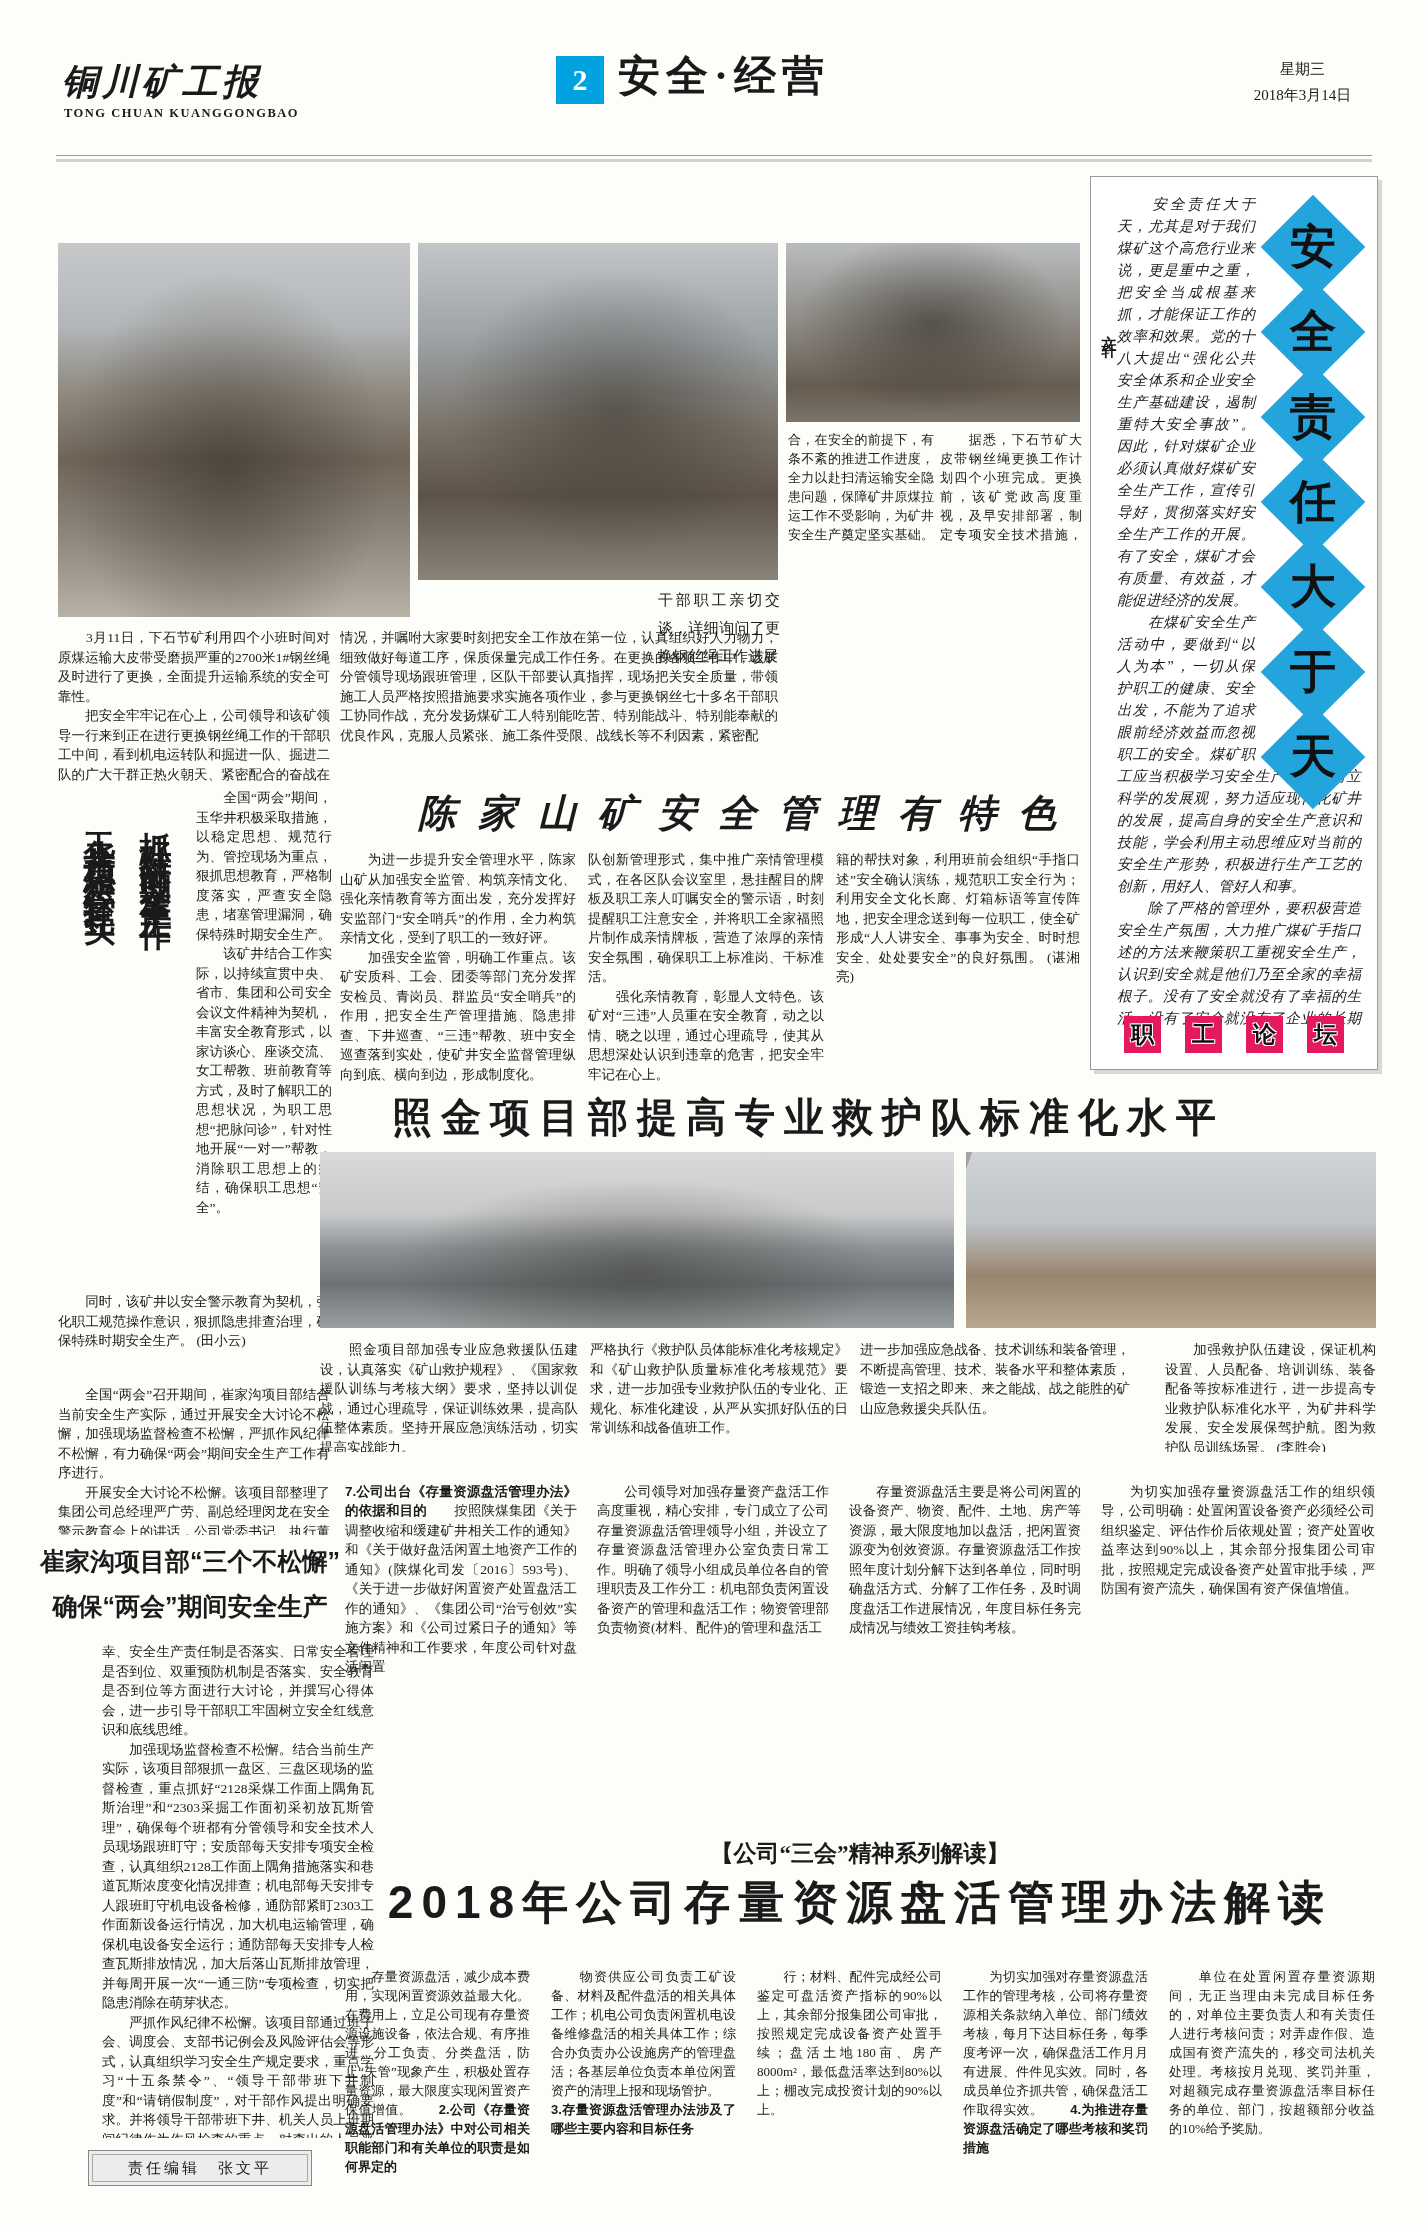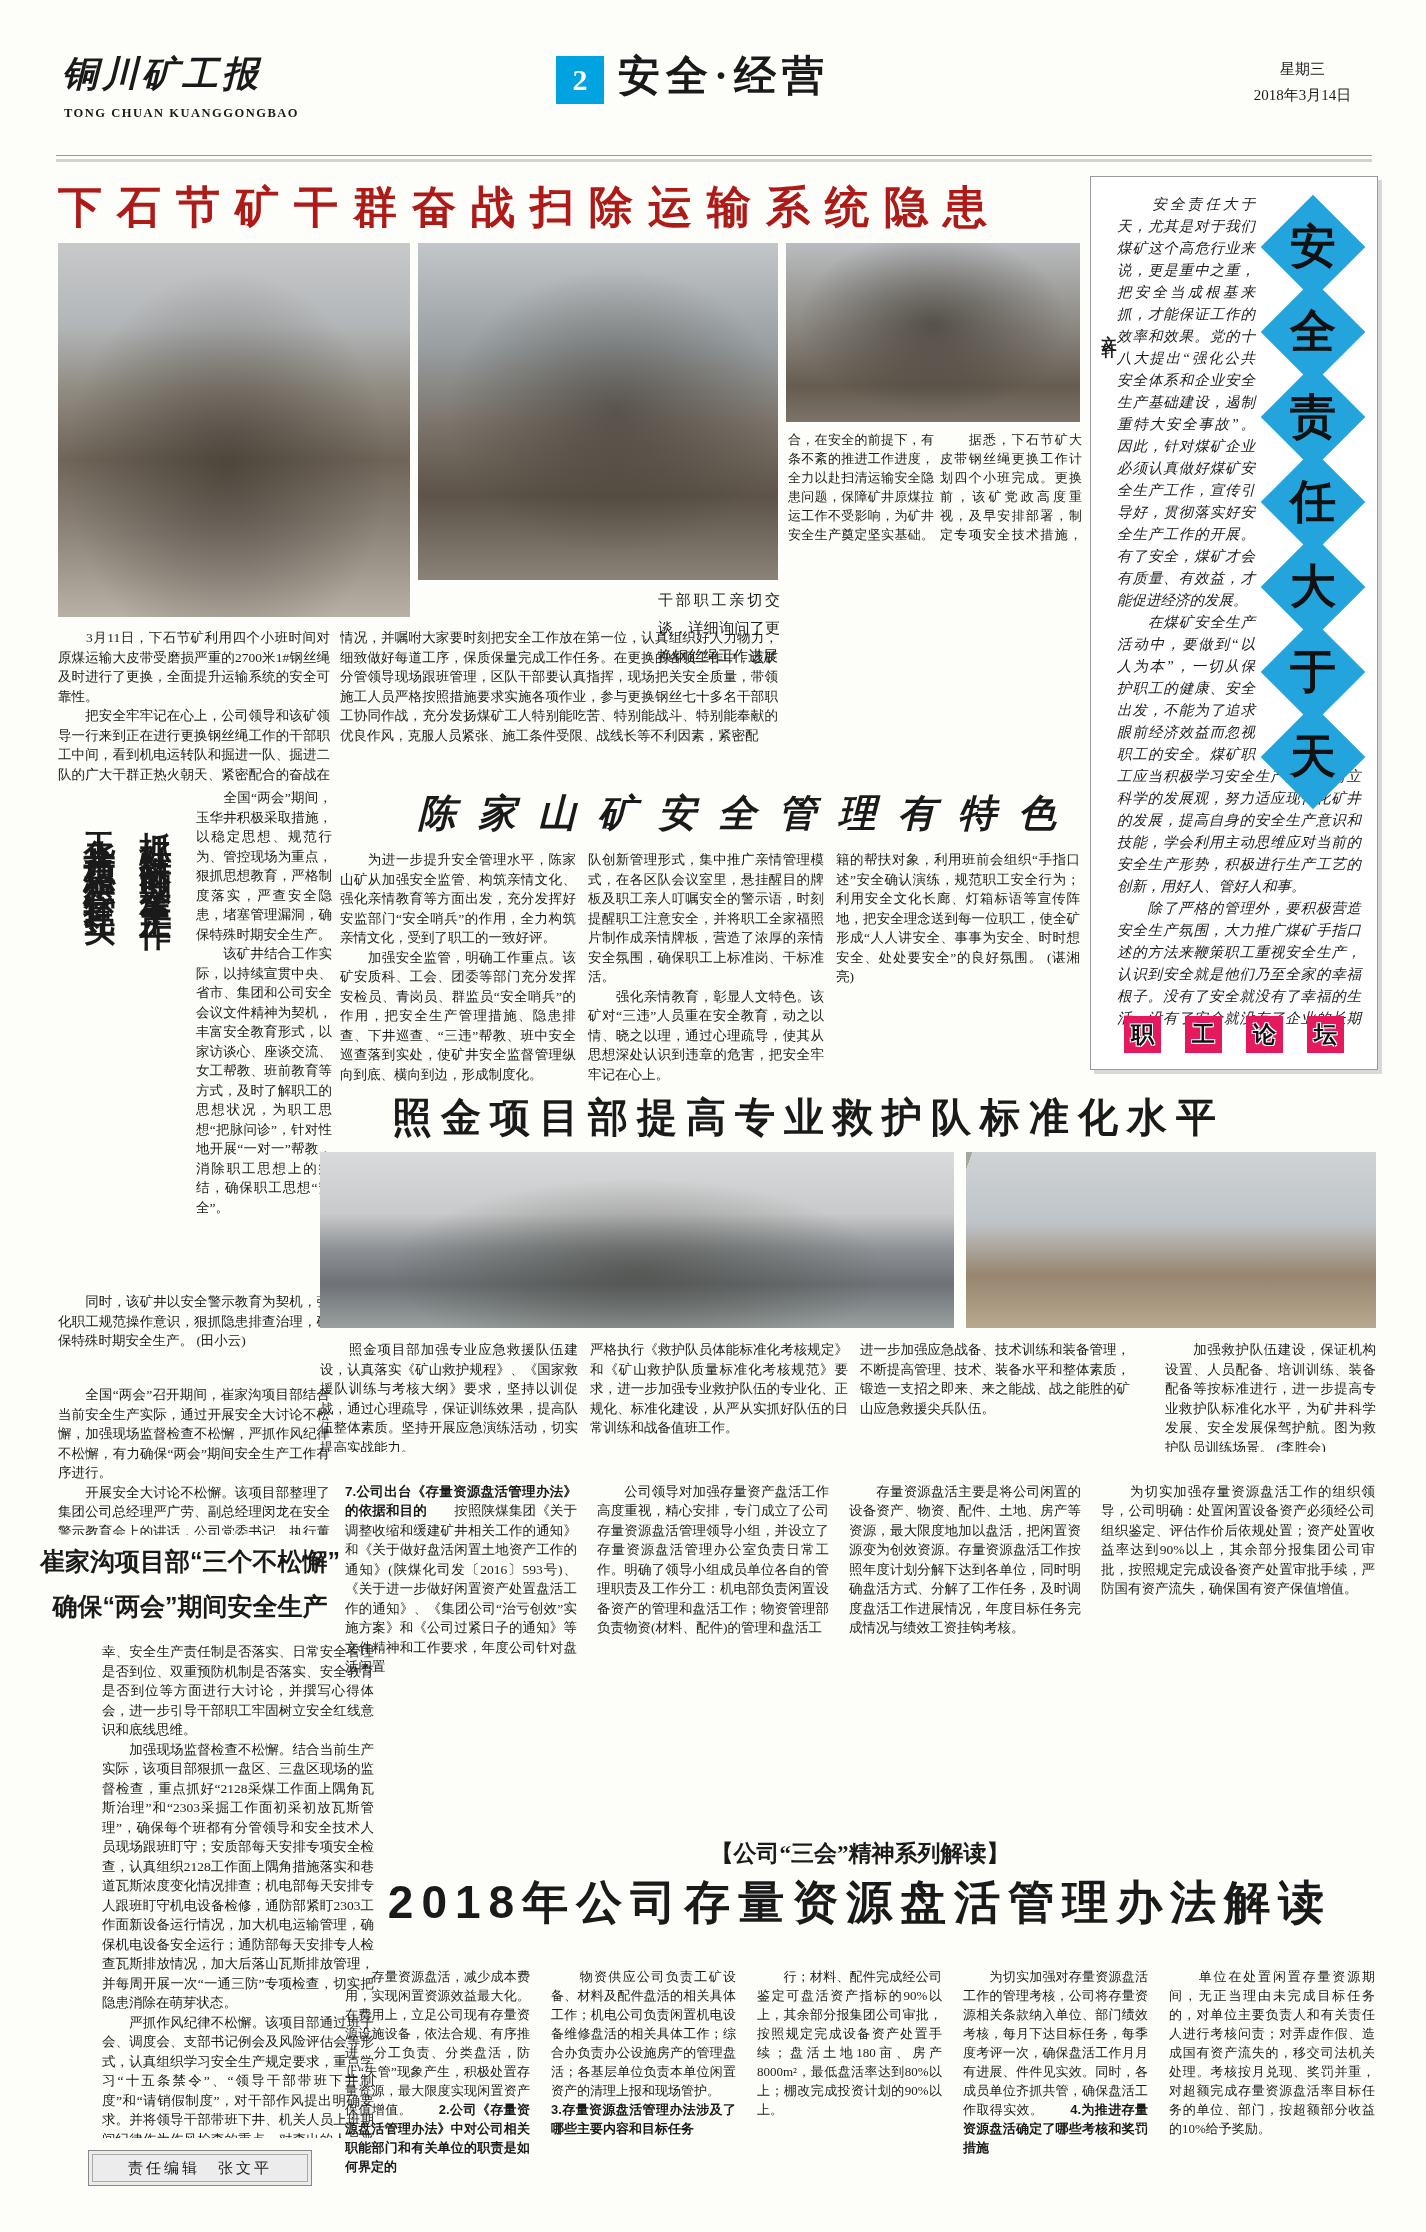--- a/index.html
+++ b/index.html
@@ -47,30 +47,29 @@
             text-shadow:-1px -1px 0 #fff,1px -1px 0 #fff,-1px 1px 0 #fff,1px 1px 0 #fff;}
   .jt b{font-family:"Liberation Sans","DejaVu Sans",sans-serif;font-weight:bold;}
   .editor-box{border:1px solid #888;background:#ececec;box-shadow:inset 0 0 0 3px #ececec,inset 0 0 0 4px #aaa;
               display:flex;align-items:center;justify-content:center;font-size:15px;letter-spacing:3px;}
 </style>
 </head>
 <body>
 
 <div id="page">
 
-  <div class="abs masthead" style="left:62px;top:50px;">铜川矿工报</div>
+  <div class="abs masthead" style="left:62px;top:58px;">铜川矿工报</div>
   <div class="abs pinyin" style="left:64px;top:106px;">TONG CHUAN KUANGGONGBAO</div>
   <div class="abs pgnum" style="left:556px;top:56px;width:48px;height:48px;background:#00a3e0;">2</div>
   <div class="abs section-title" style="left:618px;top:48px;">安全·经营</div>
   <div class="abs date-line" style="left:1230px;top:60px;width:145px;">星期三</div>
   <div class="abs date-line" style="left:1230px;top:86px;width:145px;">2018年3月14日</div>
   <div class="abs rule" style="left:56px;top:155px;width:1316px;height:1px;"></div>
   <div class="abs rule2" style="left:56px;top:159px;width:1316px;height:3px;"></div>
 
-  <div class="abs lead-headline sans" style="left:58px;top:178px;">下石节矿干群奋战扫除运输系统隐患</div>
   <div class="abs photo ph-a" style="left:58px;top:243px;width:352px;height:374px;"></div>
   <div class="abs photo ph-b" style="left:418px;top:243px;width:360px;height:337px;"></div>
   <div class="abs photo ph-c" style="left:786px;top:243px;width:294px;height:179px;"></div>
   <div class="abs note-col" style="left:658px;top:586px;width:122px;height:88px;">干部职工亲切交谈，详细询问了更换钢丝绳工作进展</div>
   <div class="abs t" style="left:58px;top:628px;width:272px;height:158px;">　　3月11日，下石节矿利用四个小班时间对原煤运输大皮带受磨损严重的2700米1#钢丝绳及时进行了更换，全面提升运输系统的安全可靠性。
 　　把安全牢牢记在心上，公司领导和该矿领导一行来到正在进行更换钢丝绳工作的干部职工中间，看到机电运转队和掘进一队、掘进二队的广大干群正热火朝天、紧密配合的奋战在更换钢丝绳的战斗第一线，主动为他们送上慰问品。并与奋战在现场的部室跟班干部、区队</div>
   <div class="abs t" style="left:340px;top:628px;width:438px;height:158px;">情况，并嘱咐大家要时刻把安全工作放在第一位，认真组织好人力物力，细致做好每道工序，保质保量完成工作任务。在更换的各项工作中，该矿分管领导现场跟班管理，区队干部要认真指挥，现场把关安全质量，带领施工人员严格按照措施要求实施各项作业，参与更换钢丝七十多名干部职工协同作战，充分发扬煤矿工人特别能吃苦、特别能战斗、特别能奉献的优良作风，克服人员紧张、施工条件受限、战线长等不利因素，紧密配</div>
   <div class="abs t" style="left:788px;top:430px;width:146px;height:114px;font-size:13px;line-height:19px;">合，在安全的前提下，有条不紊的推进工作进度，全力以赴扫清运输安全隐患问题，保障矿井原煤拉运工作不受影响，为矿井安全生产奠定坚实基础。 (艾小莉　巨宏伟)</div>
   <div class="abs t" style="left:940px;top:430px;width:142px;height:114px;font-size:13px;line-height:19px;">　　据悉，下石节矿大皮带钢丝绳更换工作计划四个小班完成。更换前，该矿党政高度重视，及早安排部署，制定专项安全技术措施，明确责任分工，为更换工作顺利完成提供了有力保障。 (温凯光)</div>
 

